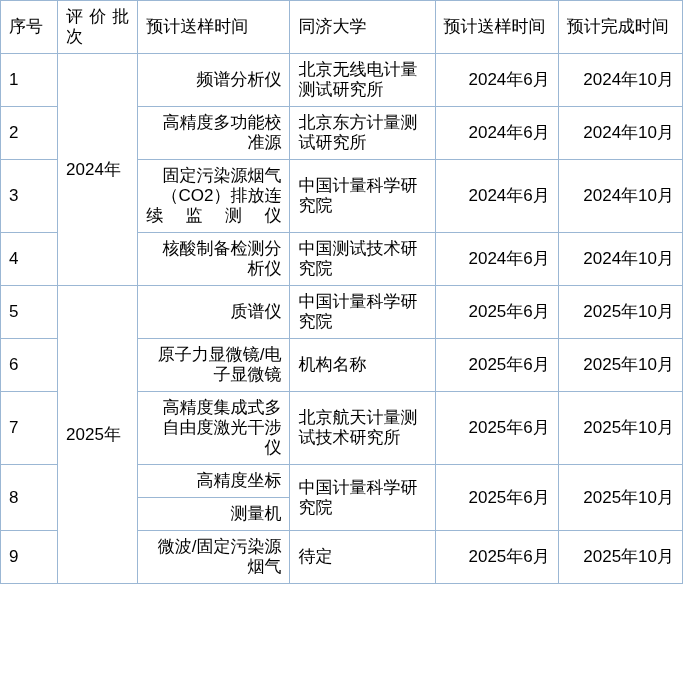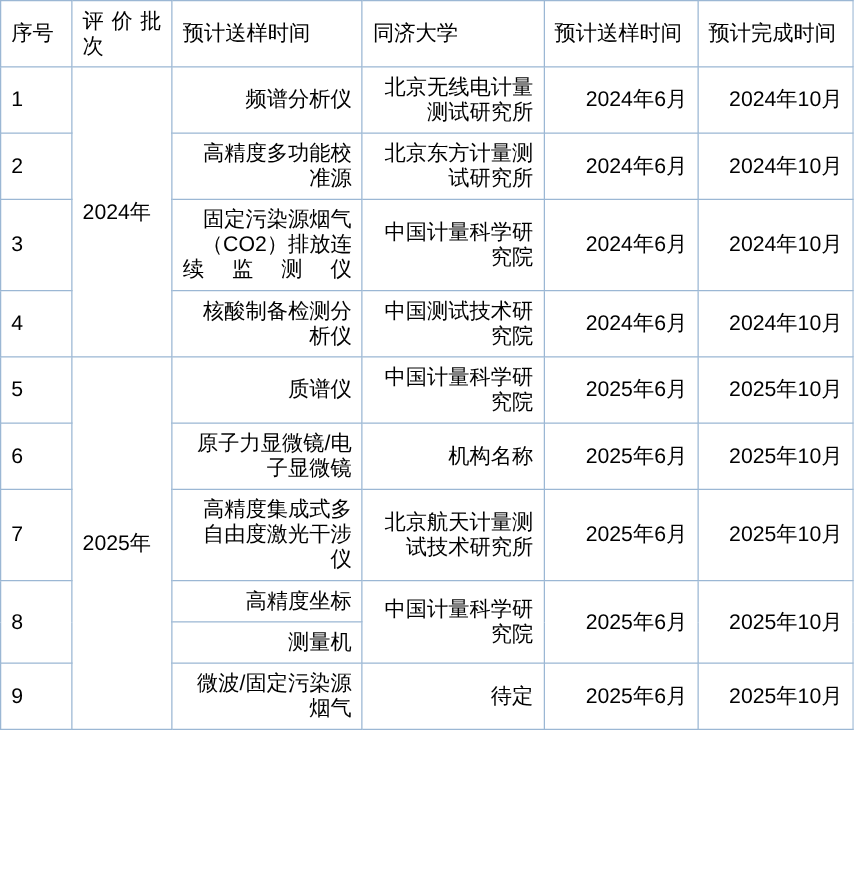--- a/index.html
+++ b/index.html
@@ -36,21 +36,21 @@
   .col-idx   { width: 57px;  }
   .col-batch { width: 80px;  }
   .col-cat   { width: 152px; }
   .col-org   { width: 145px; }
   .col-send  { width: 123px; }
   .col-done  { width: 124px; }
 
   td.idx { text-align: left; }
   td.batch { text-align: left; }
   td.cat { text-align: right; }
-  td.org { text-align: right; }
+  td.org { text-align: left; }
   td.send, td.done { text-align: right; }
 
   .justified {
     text-align: justify;
     text-align-last: justify;
   }
   .head-wrap { display: block; }
 </style>
 </head>
 <body>

